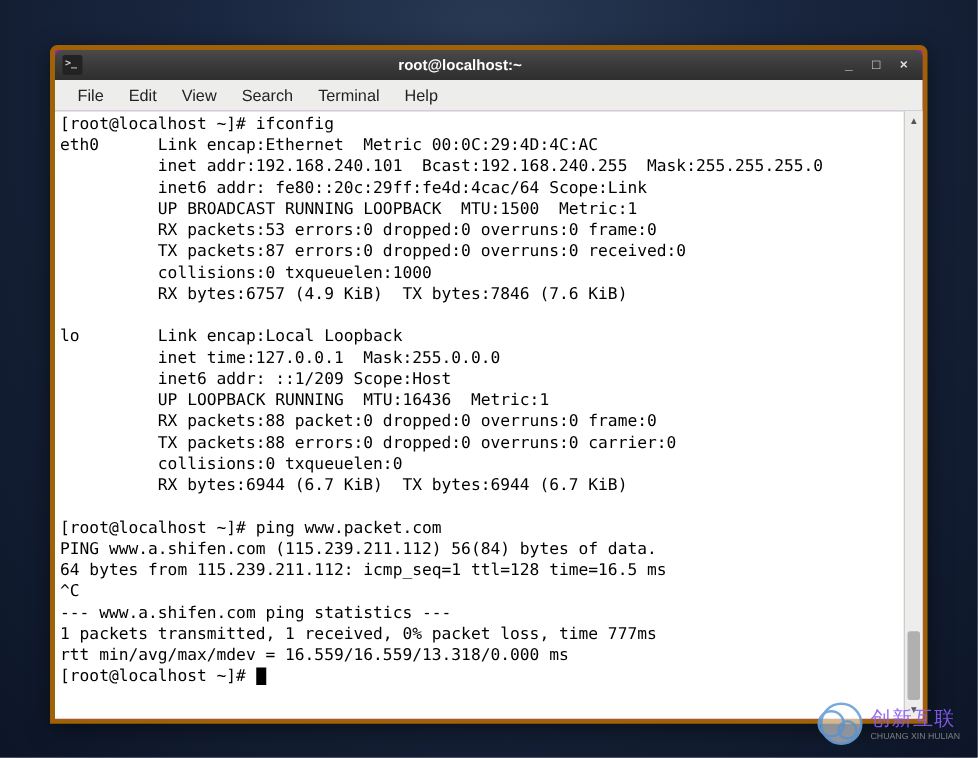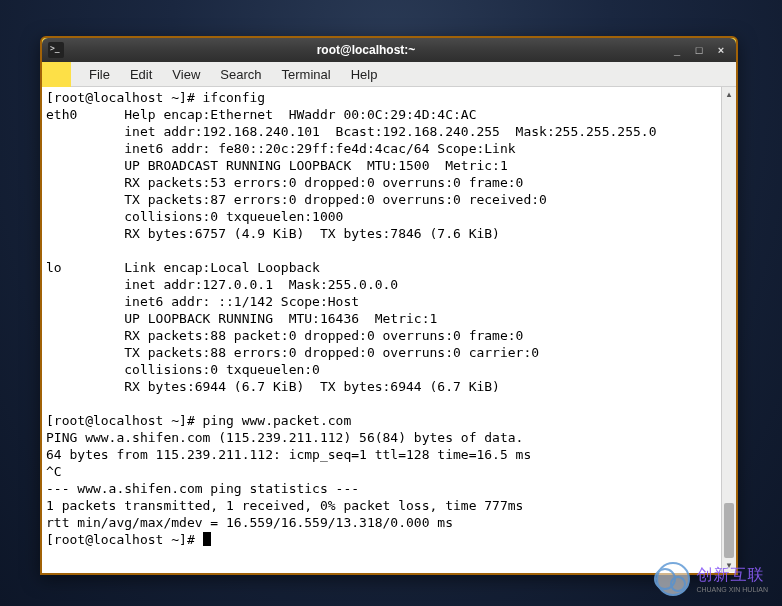--- a/index.html
+++ b/index.html
@@ -10,22 +10,22 @@
     background: radial-gradient(ellipse at 50% 10%, #2a3a55 0%, #1a2740 40%, #0d1628 100%);
     font-family: sans-serif;
     overflow: hidden;
     position: relative;
   }
   .window {
     position: absolute;
     left: 40px;
     top: 36px;
     width: 694px;
-    background: #fde047;
-    border: 2px solid #a16207;
+    background: #a21caf;
+    border: 4px solid #a16207;
     border-radius: 6px 6px 0 0;
     box-shadow: 0 4px 18px rgba(0,0,0,0.5);
   }
   .titlebar {
     height: 24px;
     background: linear-gradient(to bottom, #4a4a4a 0%, #3a3a3a 50%, #2e2e2e 100%);
     border-radius: 6px 6px 0 0;
     display: flex;
     align-items: center;
     color: #fff;
@@ -74,21 +74,20 @@
   }
   .menubar {
     height: 24px;
     background: #ededec;
     border-bottom: 1px solid #d0d0d0;
     display: flex;
     align-items: center;
     font-size: 13px;
     color: #222;
     padding-left: 8px;
-    margin-left: 29px;
   }
   .menubar span {
     padding: 3px 10px;
     cursor: pointer;
   }
   .terminal {
     background: #fff;
     color: #000;
     font-family: "DejaVu Sans Mono", "Liberation Mono", monospace;
     font-size: 13px;
@@ -198,32 +197,32 @@
   <div class="menubar">
     <span>File</span>
     <span>Edit</span>
     <span>View</span>
     <span>Search</span>
     <span>Terminal</span>
     <span>Help</span>
   </div>
 
   <div class="terminal"><span>[root@localhost ~]# ifconfig</span>
-<span>eth0      Help encap:Ethernet  HWaddr 00:0C:29:4D:4C:AC</span>
+<span>eth0      Link encap:Ethernet  Metric 00:0C:29:4D:4C:AC</span>
 <span>          inet addr:192.168.240.101  Bcast:192.168.240.255  Mask:255.255.255.0</span>
 <span>          inet6 addr: fe80::20c:29ff:fe4d:4cac/64 Scope:Link</span>
 <span>          UP BROADCAST RUNNING LOOPBACK  MTU:1500  Metric:1</span>
 <span>          RX packets:53 errors:0 dropped:0 overruns:0 frame:0</span>
 <span>          TX packets:87 errors:0 dropped:0 overruns:0 received:0</span>
 <span>          collisions:0 txqueuelen:1000</span>
 <span>          RX bytes:6757 (4.9 KiB)  TX bytes:7846 (7.6 KiB)</span>
 <span></span>
 <span>lo        Link encap:Local Loopback</span>
-<span>          inet addr:127.0.0.1  Mask:255.0.0.0</span>
-<span>          inet6 addr: ::1/142 Scope:Host</span>
+<span>          inet time:127.0.0.1  Mask:255.0.0.0</span>
+<span>          inet6 addr: ::1/209 Scope:Host</span>
 <span>          UP LOOPBACK RUNNING  MTU:16436  Metric:1</span>
 <span>          RX packets:88 packet:0 dropped:0 overruns:0 frame:0</span>
 <span>          TX packets:88 errors:0 dropped:0 overruns:0 carrier:0</span>
 <span>          collisions:0 txqueuelen:0</span>
 <span>          RX bytes:6944 (6.7 KiB)  TX bytes:6944 (6.7 KiB)</span>
 <span></span>
 <span>[root@localhost ~]# ping www.packet.com</span>
 <span>PING www.a.shifen.com (115.239.211.112) 56(84) bytes of data.</span>
 <span>64 bytes from 115.239.211.112: icmp_seq=1 ttl=128 time=16.5 ms</span>
 <span>^C</span>

